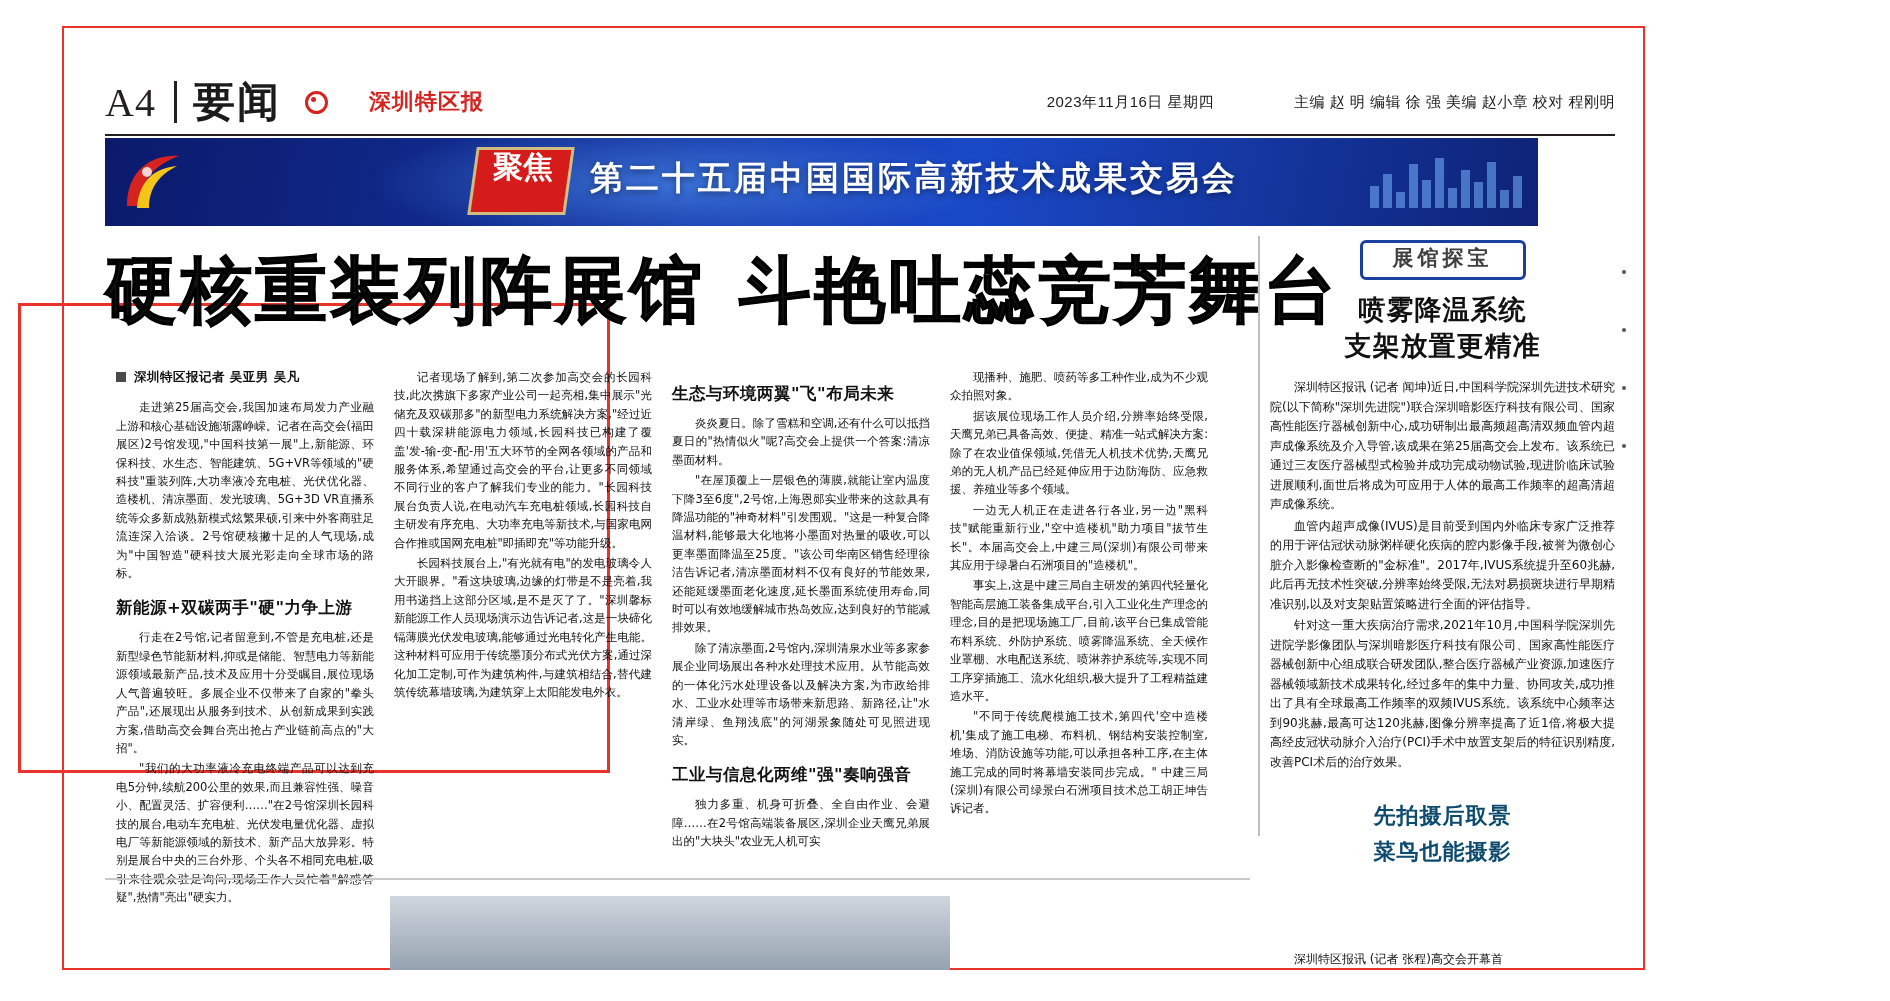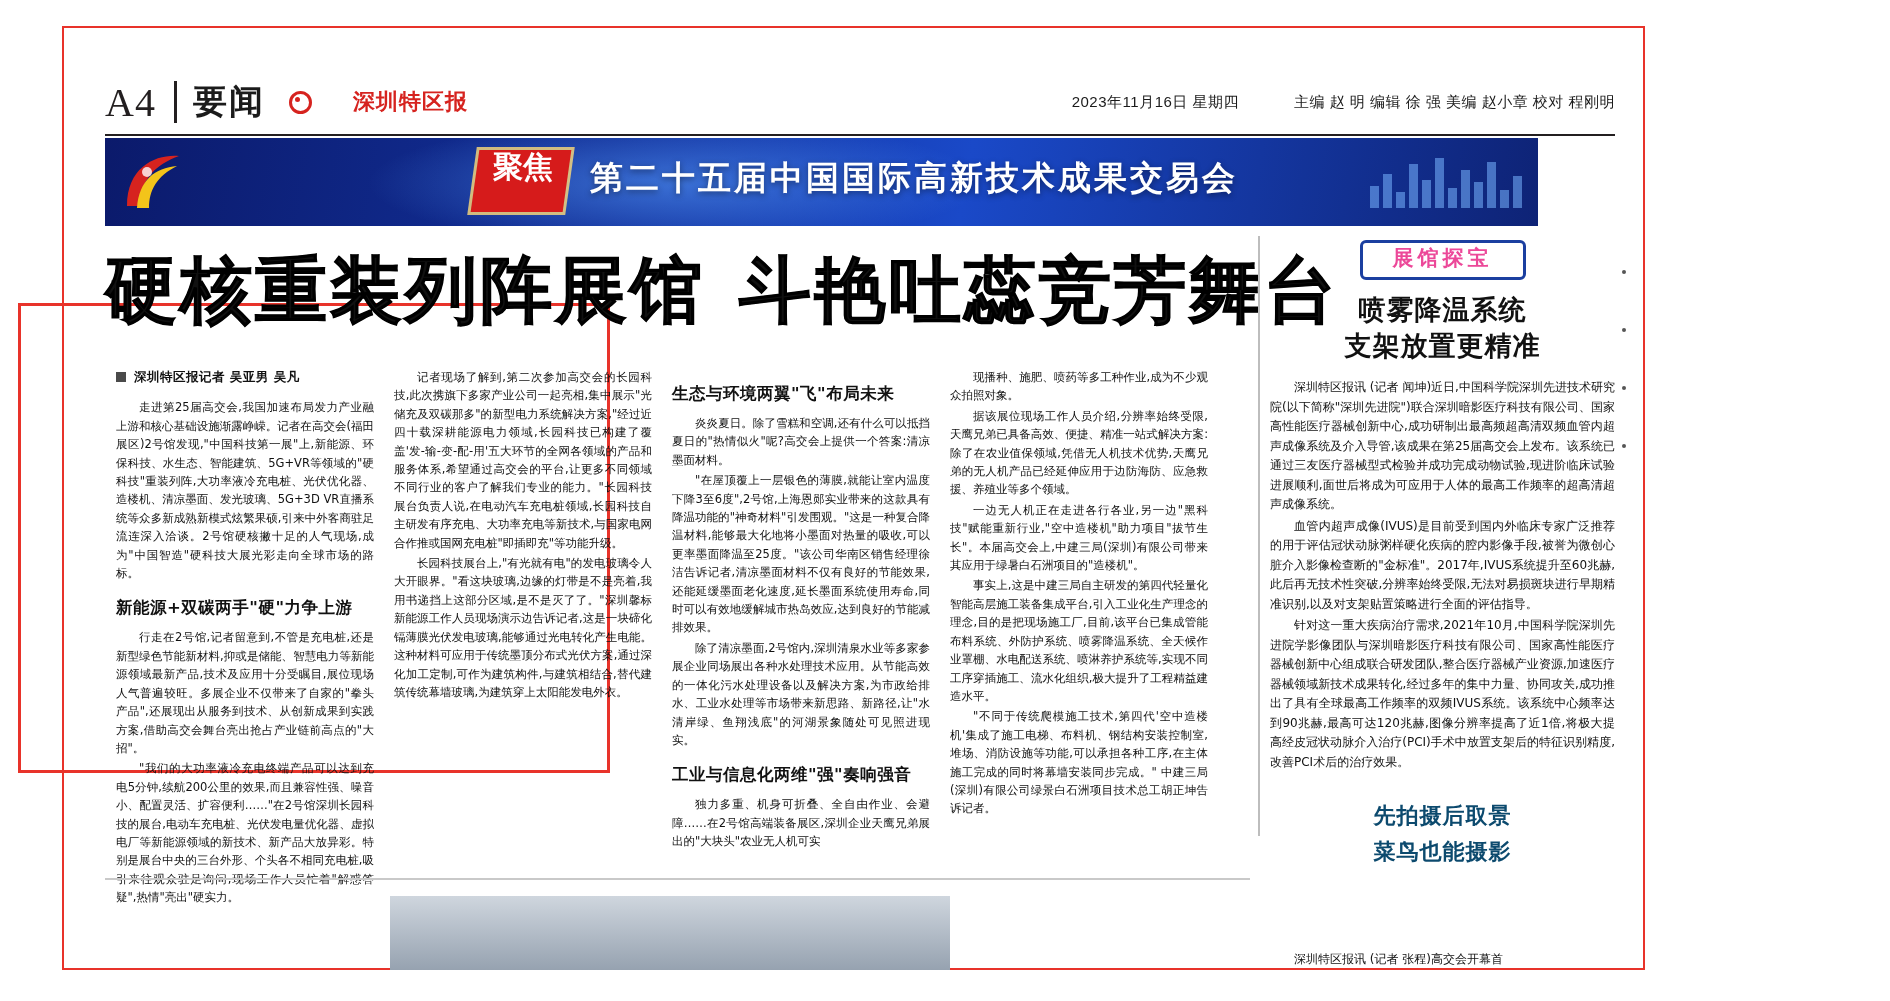--- a/index.html
+++ b/index.html
@@ -52,21 +52,21 @@
   }
   .vbar {
     width: 3px;
     height: 42px;
     background: #231f20;
     margin-right: 16px;
   }
   .section-title {
     font-family: "DejaVu Sans", sans-serif;
     font-weight: bold;
-    font-size: 34px;
+    font-size: 42px;
     color: #1b1b1b;
     letter-spacing: 2px;
     margin-right: 24px;
   }
   .paper-logo {
     display: flex;
     align-items: center;
     color: #d6231f;
     font-weight: bold;
     font-size: 22px;
@@ -89,21 +89,21 @@
     border-radius: 50%;
     background: #d6231f;
   }
   .masthead-right {
     margin-left: auto;
     display: flex;
     align-items: baseline;
     font-size: 15px;
     color: #1b1b1b;
   }
-  .masthead-date { margin-right: 55px; letter-spacing: 0.5px; text-align: center; }
+  .masthead-date { margin-right: 80px; letter-spacing: 0.5px; text-align: center; }
   .masthead-credits { letter-spacing: 0.5px; }
   .rule {
     position: absolute;
     left: 15px; top: 84px;
     width: 1510px; height: 2px;
     background: #231f20;
   }
   
   .banner {
     position: absolute;
@@ -236,21 +236,21 @@
     position: absolute;
     left: 1168px; top: 186px;
     width: 2px; height: 600px;
     background: #bdbdbd;
   }
   .sb-badge {
     margin: 0 auto 12px;
     width: 160px; height: 34px;
     border: 3px solid #1b3fa0;
     border-radius: 6px;
-    color: #ec4899;
+    color: #404040;
     font-weight: bold;
     font-size: 21px;
     letter-spacing: 4px;
     text-align: center;
     line-height: 30px;
     font-family: "DejaVu Sans", sans-serif;
     background: #fff;
   }
   .sb-title {
     text-align: center;

